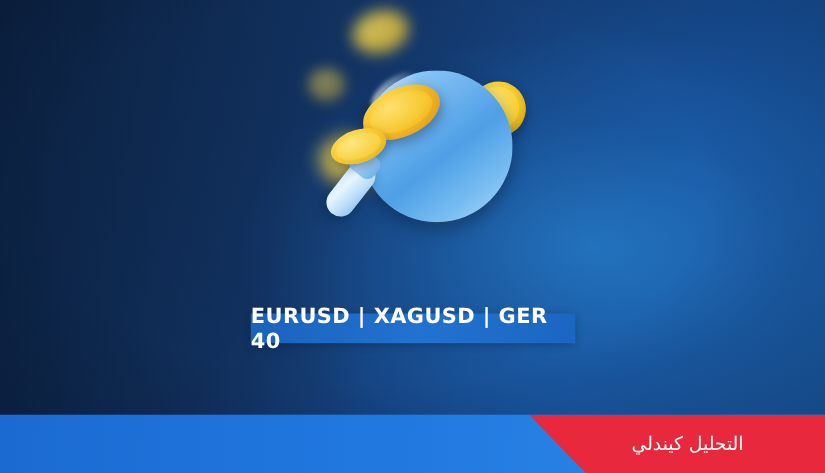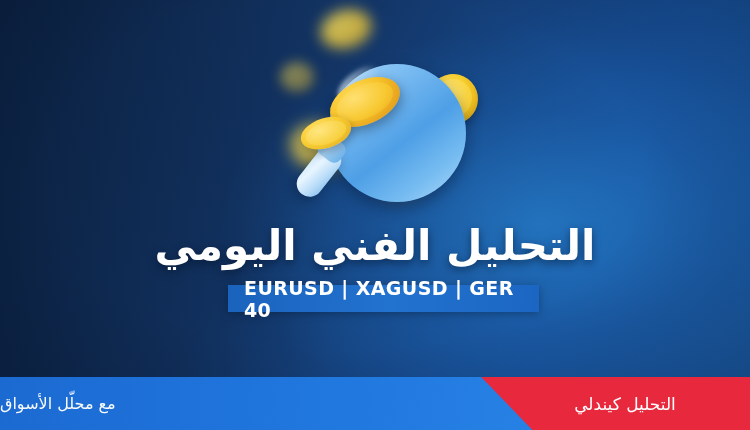--- a/index.html
+++ b/index.html
@@ -222,21 +222,20 @@
     height: 27px;
     background: linear-gradient(95deg, #1a63bd 0%, #2272cf 52%, #1b66c2 100%);
     color: #ffffff;
     font-size: 19px;
     font-weight: 600;
     letter-spacing: 0.4px;
     display: flex;
     align-items: center;
     justify-content: center;
     box-shadow: 0 2px 8px rgba(4,16,38,0.35);
-    padding-left: 16px;
   }
 
   
   .footer {
     position: absolute;
     left: 0;
     top: 377px;
     width: 750px;
     height: 53px;
     background: linear-gradient(95deg, #1b6ad2 0%, #2179e0 48%, #2f8ae8 100%);
@@ -305,27 +304,25 @@
 
     <div class="mag-lens"></div>
     <div class="mag-ring"></div>
     <div class="mag-handle"></div>
     <div class="mag-collar"></div>
 
     <div class="coin coin-tilt-top"></div>
     <div class="coin coin-tilt-small"></div>
   </div>
 
-  <div class="headline">التحليل الفني اليومي</div>
 
   <div class="badge">EURUSD | XAGUSD | GER 40</div>
 
   <div class="footer">
     <div class="footer-red"></div>
 
     <div class="footer-left-text">
-      <span class="with">مع محلّل الأسواق</span>
     </div>
 
     <div class="footer-right-text">التحليل كيندلي</div>
   </div>
 
 </div>
 
 </body></html>

